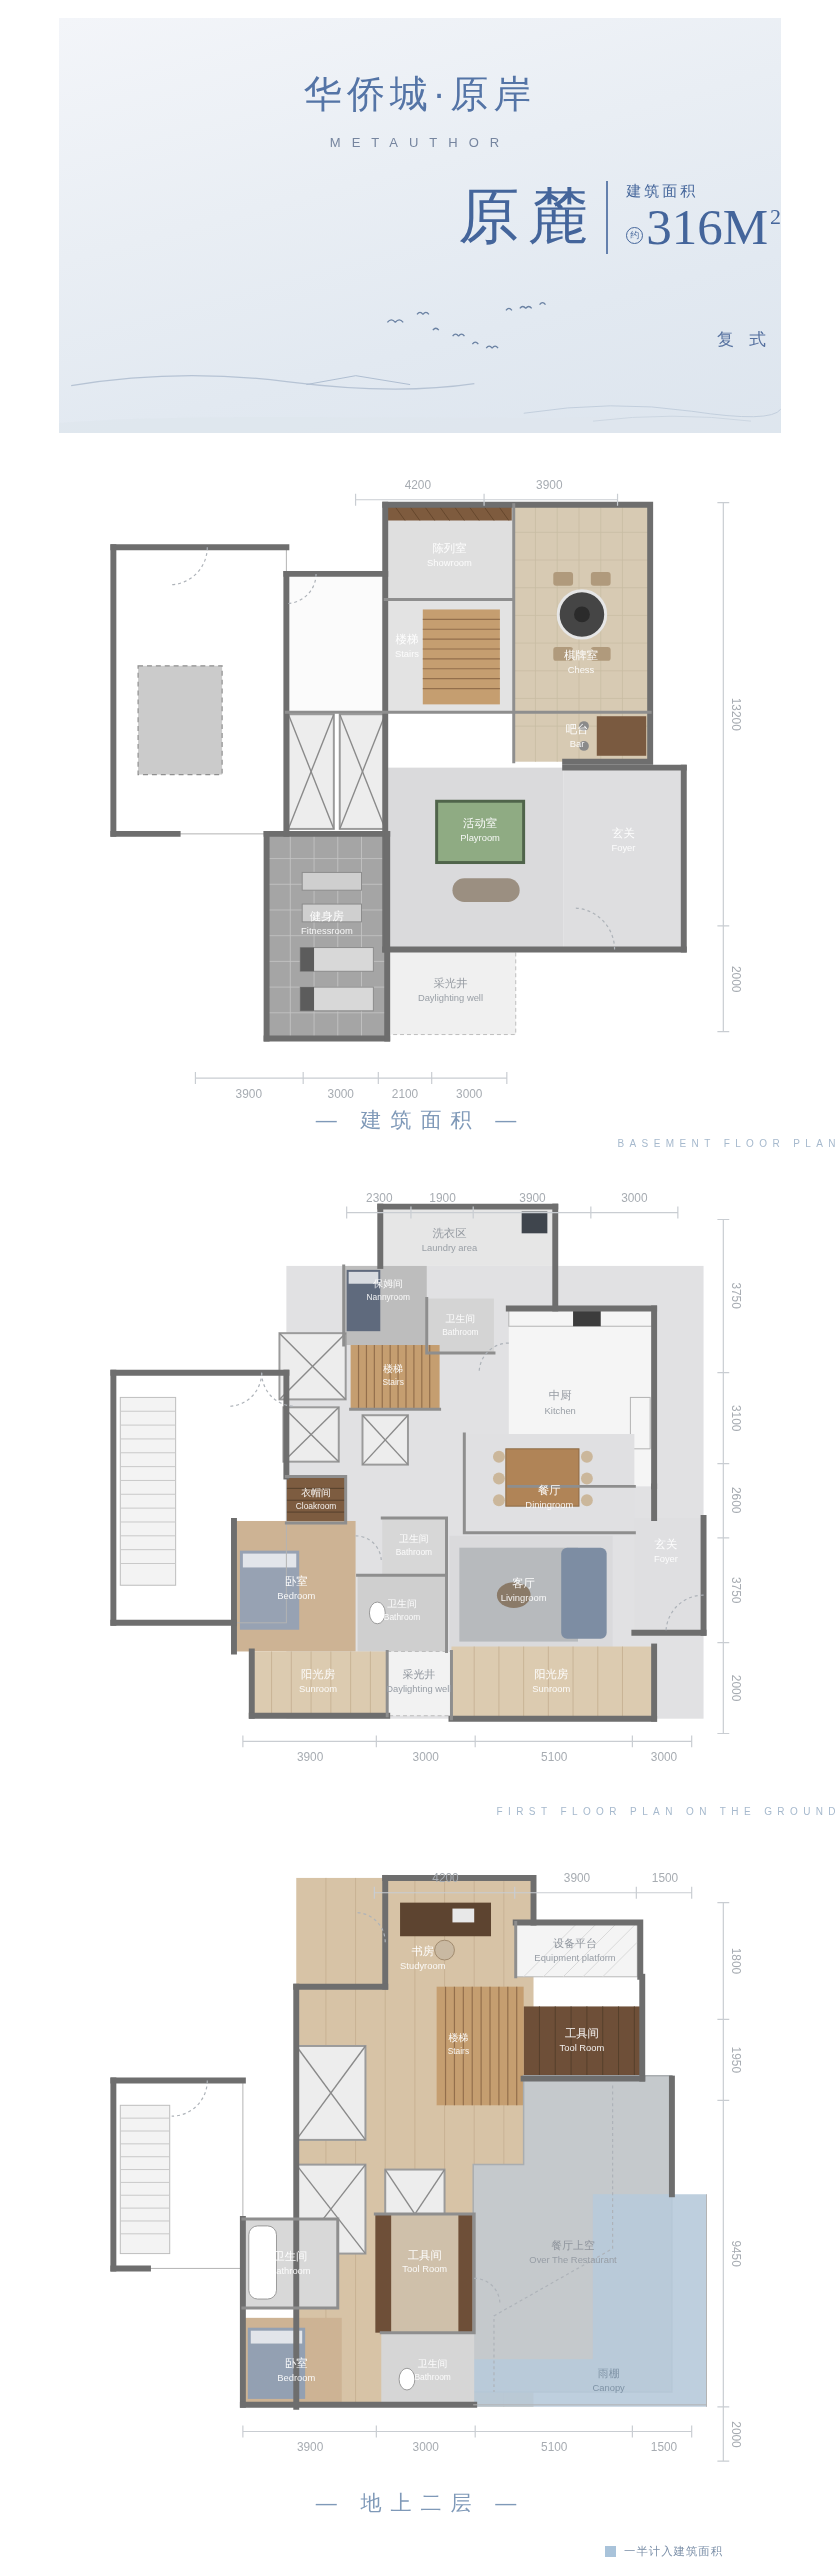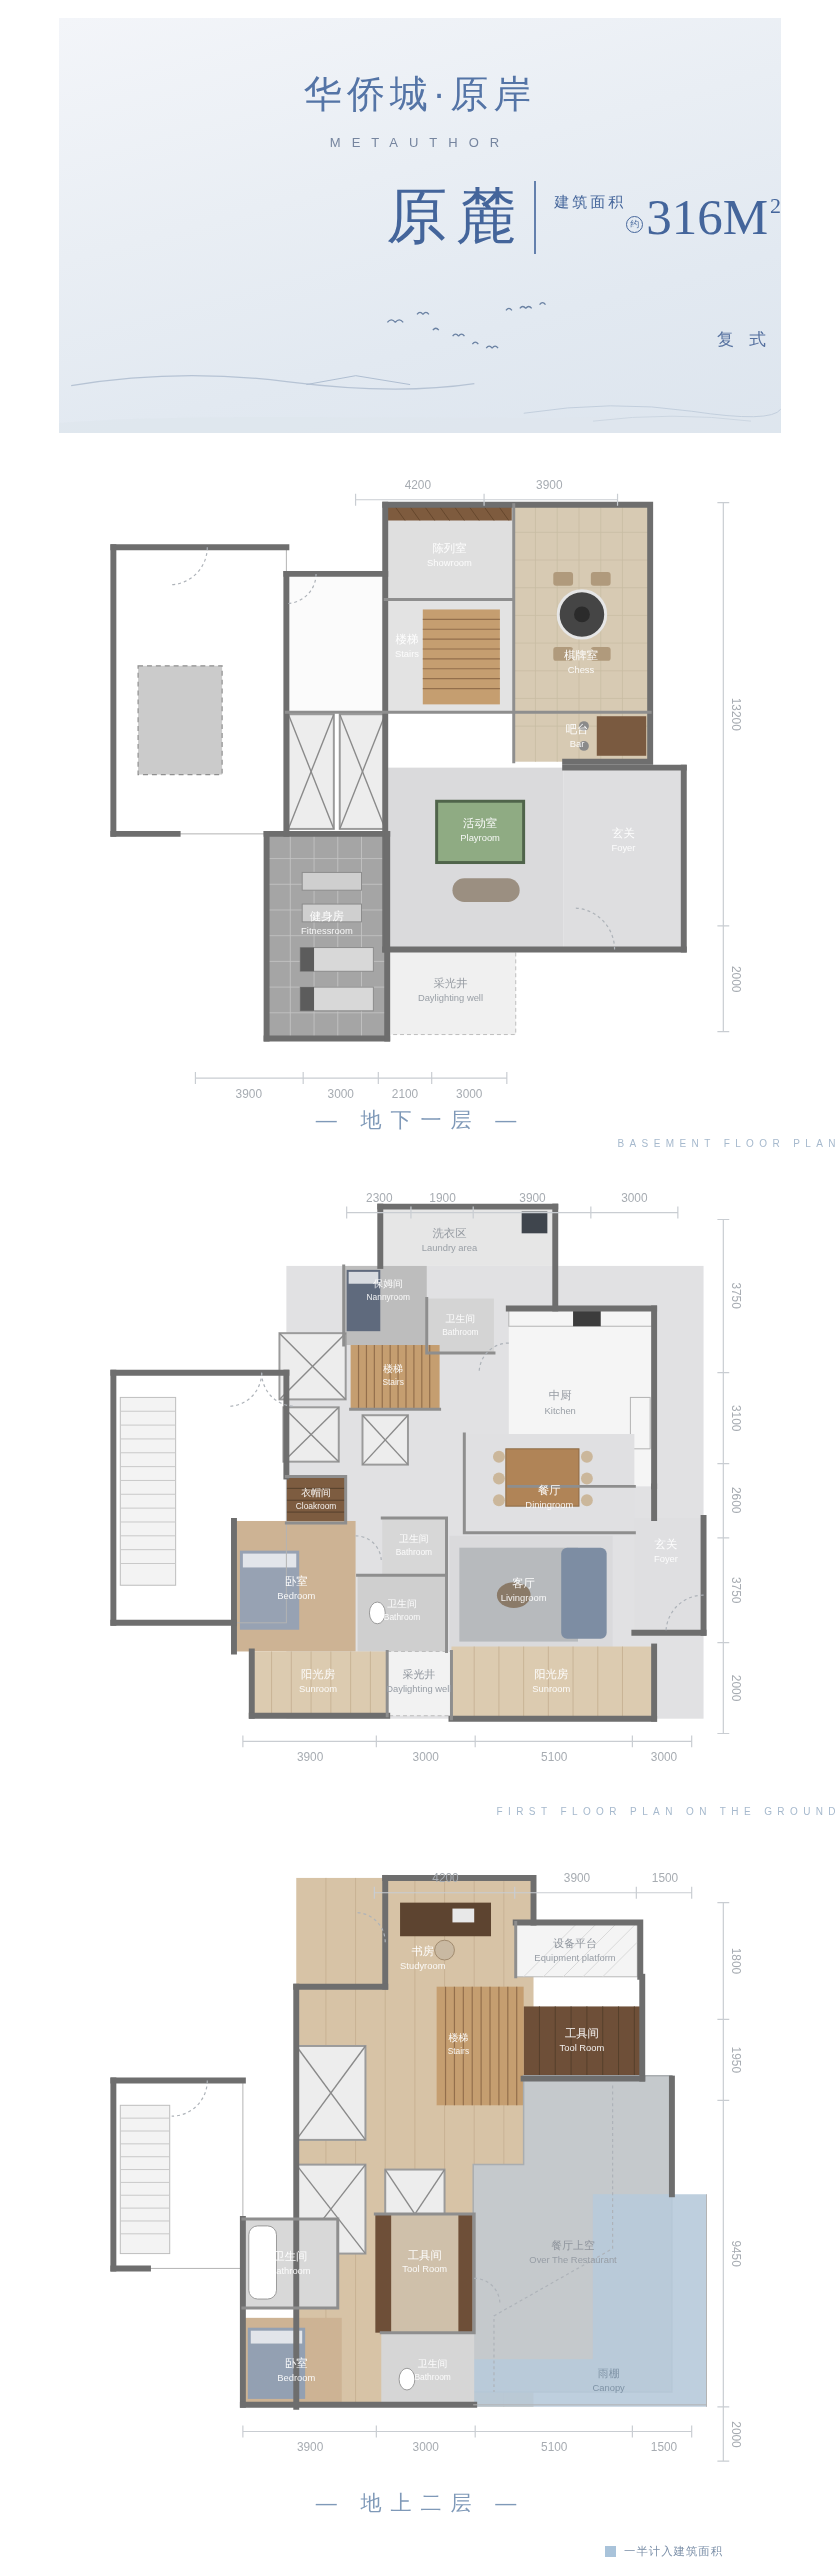--- a/index.html
+++ b/index.html
@@ -8,21 +8,21 @@
   
   .hero{position:absolute;left:59px;top:10px;width:722px;height:415px;
         background:linear-gradient(165deg,#f3f5f9 0%,#e9eef4 40%,#e2e9f1 70%,#dde5ee 100%);}
   .logo-cn{position:absolute;top:51px;width:100%;text-align:center;font-size:38px;letter-spacing:5px;
            color:#5474a6;font-weight:500;}
   .logo-en{position:absolute;top:117px;width:100%;text-align:center;font-size:13px;letter-spacing:11px;
            color:#76859f;}
   .title-row{position:absolute;top:158px;left:0;width:100%;display:flex;justify-content:flex-end;align-items:center;}
   .unit-name{font-family:"Liberation Serif",serif;font-size:61px;letter-spacing:8px;color:#44659b;}
   .v-divider{width:2px;height:73px;background:#44659b;opacity:.8;margin:0 18px 0 10px;}
-  .area-block{display:flex;flex-direction:row;align-items:flex-start;}
+  .area-block{display:flex;flex-direction:column;align-items:flex-start;}
   .area-label{font-size:15px;letter-spacing:3px;color:#45669b;margin-bottom:2px;}
   .area-value-row{display:flex;align-items:flex-end;}
   .approx-circle{width:15px;height:15px;border:1px solid #45669b;border-radius:50%;color:#45669b;
                  font-size:9px;line-height:15px;text-align:center;margin:0 3px 8px 0;}
   .area-value{font-family:"Liberation Serif",serif;font-size:51px;color:#44659b;line-height:.95;}
   .area-sup{font-family:"Liberation Serif",serif;font-size:22px;color:#44659b;margin:0 0 22px 2px;}
   .plan-en{position:absolute;top:280px;width:100%;text-align:center;font-size:12px;letter-spacing:8px;color:#7d95b8;}
   .plan-type{position:absolute;top:310px;width:100%;text-align:right;font-size:17px;letter-spacing:15px;
              text-indent:15px;color:#56719f;}
   .hero-art{position:absolute;left:0;top:247px;width:722px;height:168px;}
@@ -189,21 +189,21 @@
       <text class="rc" x="426" y="378">活动室</text>
       <text class="re" x="426" y="392">Playroom</text>
       <text class="rc" x="571" y="388">玄关</text>
       <text class="re" x="571" y="402">Foyer</text>
       <text class="rc" x="271" y="472">健身房</text>
       <text class="re" x="271" y="486">Fitnessroom</text>
       <text class="rcg" x="396" y="540">采光井</text>
       <text class="reg" x="396" y="554">Daylighting well</text>
     </g>
   </svg>
-  <div class="caption-cn" style="top:1098px;">— 地下一层 —</div>
+  <div class="caption-cn" style="top:1098px;">— 建筑面积 —</div>
   <div class="caption-en" style="top:1130px;">BASEMENT FLOOR PLAN</div>
 
   <svg style="position:absolute;left:59px;top:1152px;" width="692" height="633" viewBox="0 0 700 640">
     <g>
       <rect x="230" y="107" width="422" height="458" fill="#e1e1e3"></rect>
       <rect x="325" y="47" width="177" height="60" fill="#e6e6e6"></rect>
       <rect x="468" y="52" width="26" height="22" fill="#3f454d"></rect>
       <rect x="288" y="107" width="84" height="80" fill="#bdbdbd"></rect>
       <rect x="291" y="111" width="34" height="62" fill="#5f6a7d"></rect>
       <rect x="293" y="113" width="30" height="12" fill="#d8dbe0"></rect>

